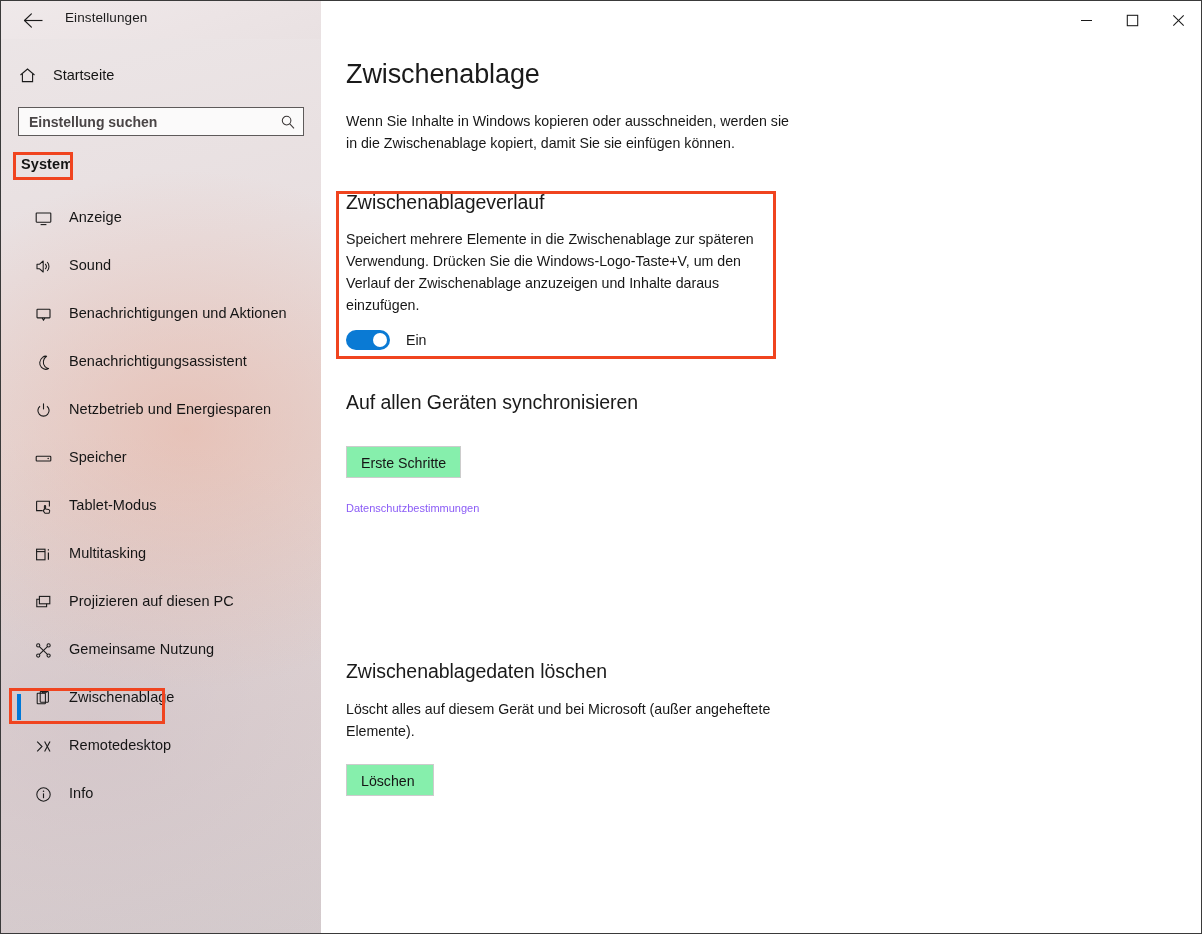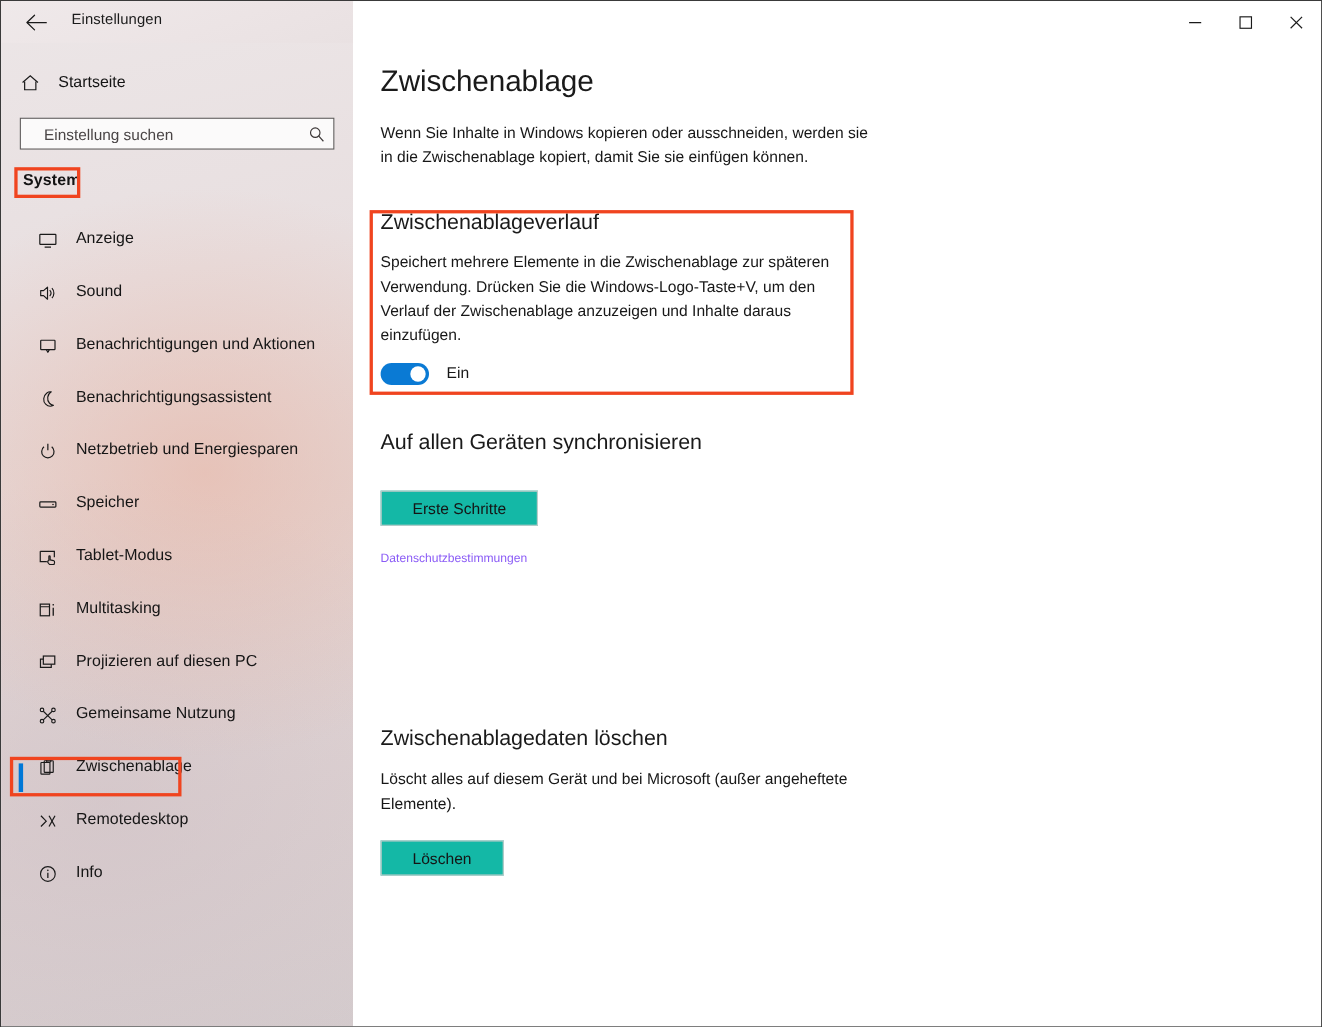--- a/index.html
+++ b/index.html
@@ -125,22 +125,23 @@
     align-items: center;
   }
   .searchbox input {
     flex: 1;
     border: 0;
     outline: 0;
     background: transparent;
     font-family: inherit;
     font-size: 14px;
     color: #b91c1c;
-    padding: 0 6px 0 21px;
+    padding: 0 6px 0 10px;
     height: 100%;
+    font-weight: bold;
   }
   .searchbox input::placeholder { color: #4a4546; opacity: 1; }
   .search-icn { width: 30px; display:flex; align-items:center; justify-content:center; }
 
   .group-head {
     position: absolute;
     left: 20px; top: 155px;
     font-size: 14.5px;
     font-weight: 600;
     color: #131313;
@@ -280,22 +281,22 @@
   #sec-sync { top: 352px; }
   #sec-sync h2 { margin-bottom: 15px; text-align: right; }
   #sec-sync p  { width: 420px; }
 
   .btn {
     display: inline-block;
     margin-top: 17px;
     min-width: 112px;
     height: 32px;
     line-height: 32px;
-    padding: 0 28px;
-    background: #14b8a6;
+    padding: 0 14px;
+    background: #86efac;
     border: 1px solid #cccccc;
     box-sizing: border-box;
     font-family: inherit;
     font-size: 14.2px;
     color: #151515;
     text-align: left;
     cursor: default;
     outline: none;
   }
 

